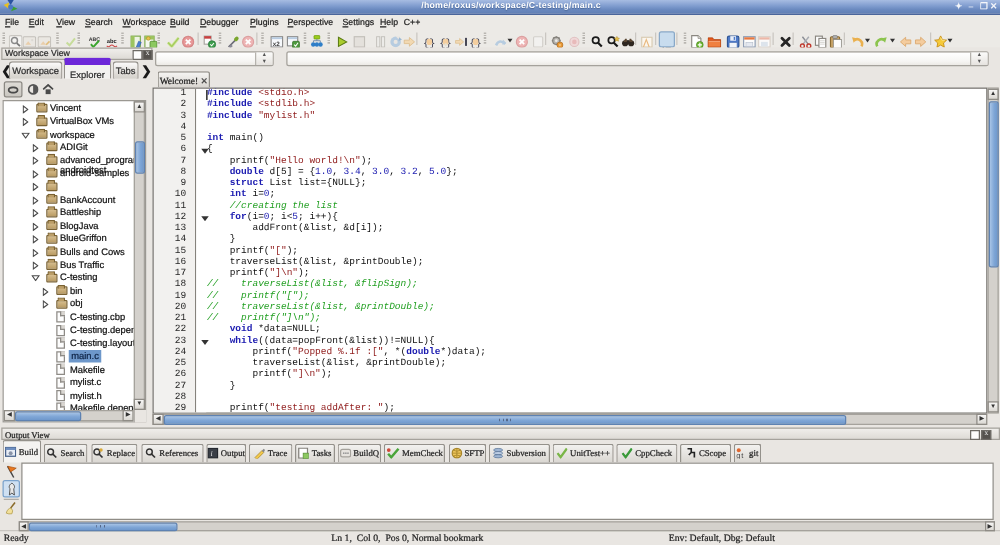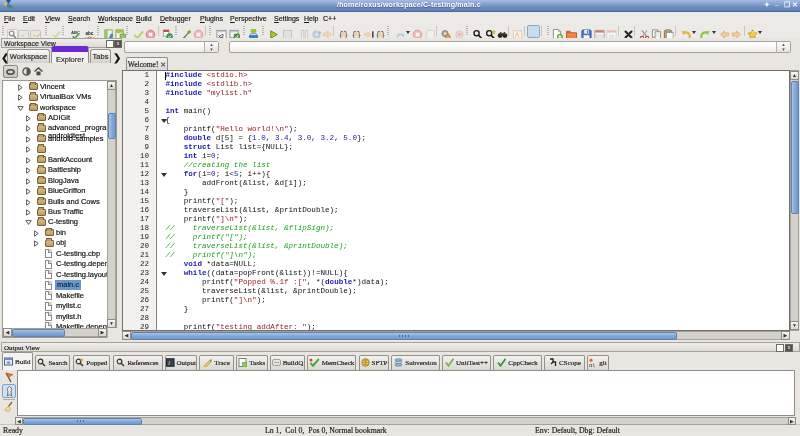--- a/index.html
+++ b/index.html
@@ -576,21 +576,21 @@
         <line x1="5.2" y1="5.2" x2="8" y2="8" stroke="#333" stroke-width="1.4"></line>
       </svg>
       <span>Search</span>
     </div>
   <div class="btab" style="left:72.5px;top:2.5px;width:37.5px;height:15.5px;">
       <svg width="9" height="9" viewBox="0 0 9 9">
         <circle cx="3.5" cy="3.5" r="2.3" fill="none" stroke="#333" stroke-width="1.2"></circle>
         <line x1="5.2" y1="5.2" x2="8" y2="8" stroke="#333" stroke-width="1.4"></line>
         <circle cx="6.8" cy="2" r="1.4" fill="#d8a838"></circle>
       </svg>
-      <span>Popped</span>
+      <span>Replace</span>
     </div>
   <div class="btab" style="left:112.5px;top:2.5px;width:50px;height:15.5px;">
       <svg width="9" height="9" viewBox="0 0 9 9">
         <circle cx="3.5" cy="3.5" r="2.3" fill="none" stroke="#333" stroke-width="1.2"></circle>
         <line x1="5.2" y1="5.2" x2="8" y2="8" stroke="#333" stroke-width="1.4"></line>
       </svg>
       <span>References</span>
     </div>
   <div class="btab" style="left:165px;top:2.5px;width:32px;height:15.5px;">
       <svg width="9" height="9" viewBox="0 0 9 9">

